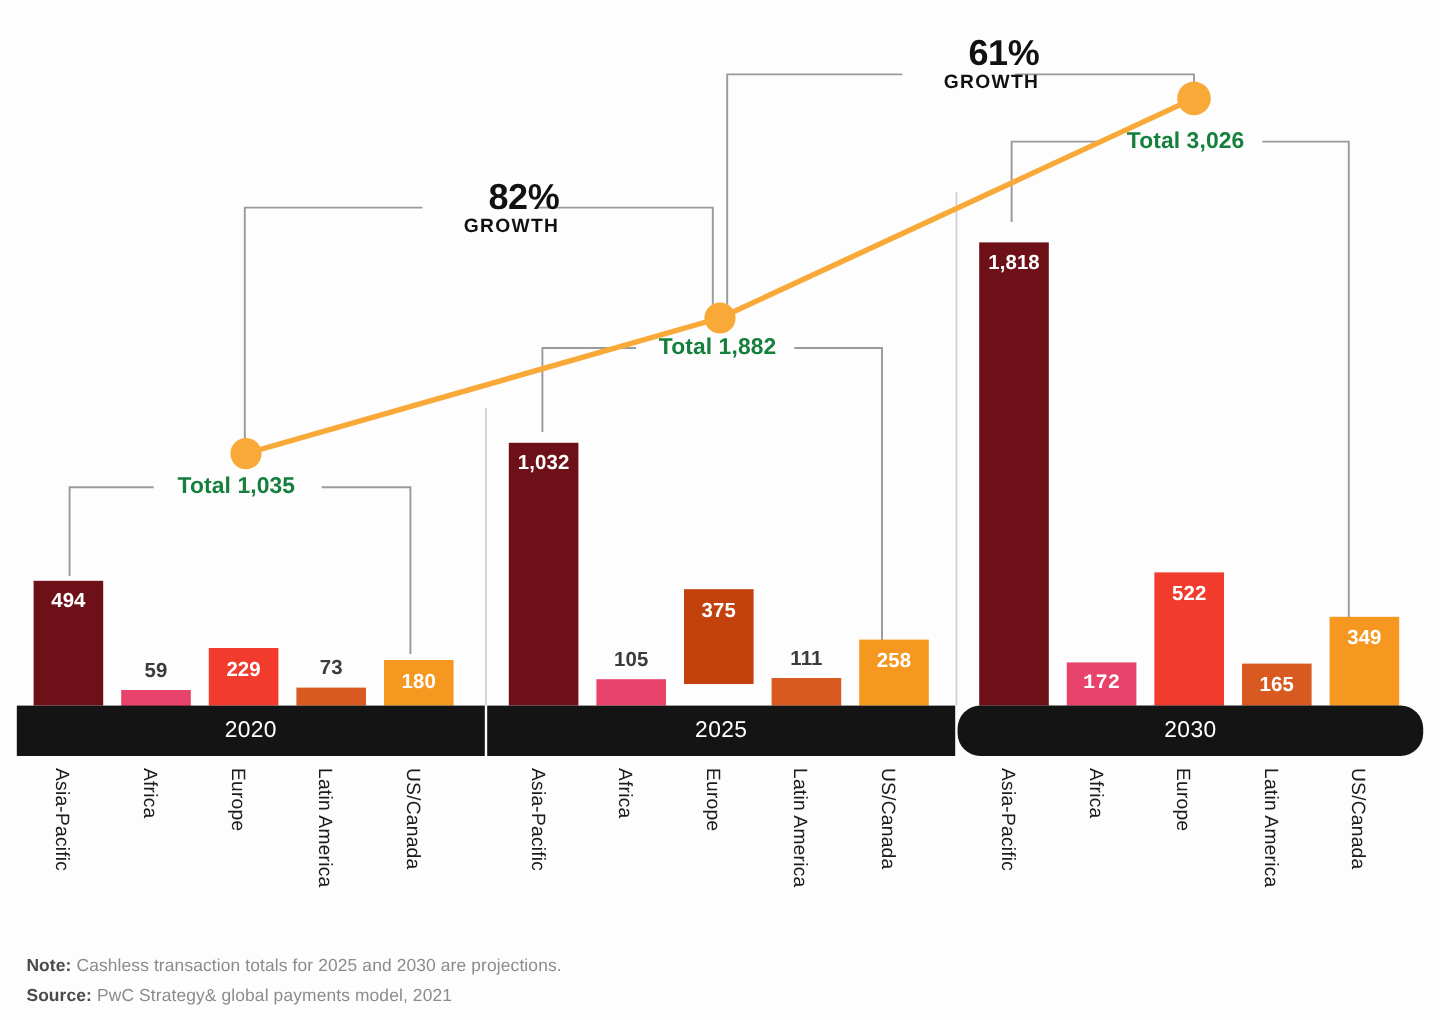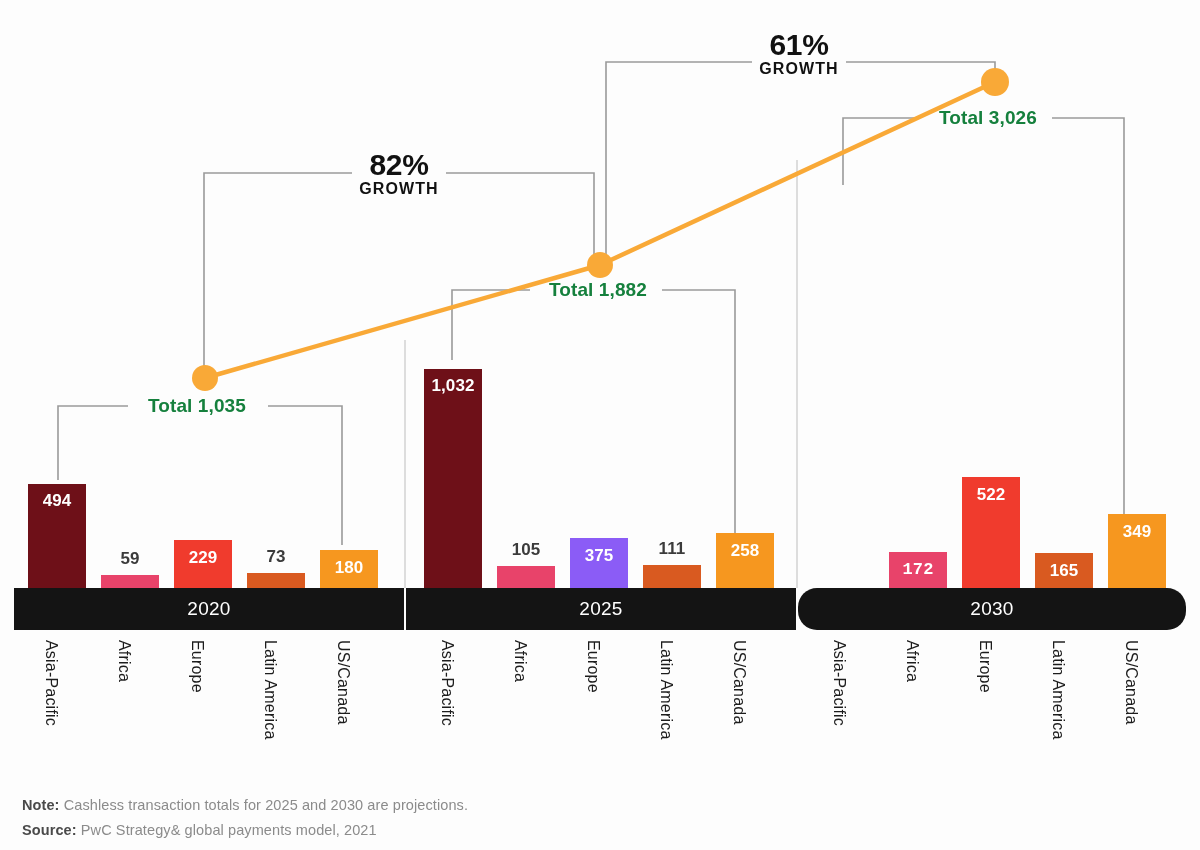--- a/index.html
+++ b/index.html
@@ -79,21 +79,21 @@
     color: #1c1c1c;
     transform-origin: left top;
     transform: rotate(90deg);
     white-space: nowrap;
     letter-spacing: .2px;
   }
 
   
   .growth-box {
     position: absolute;
-    text-align: center;
+    text-align: right;
     white-space: nowrap;
   }
   .growth-pct {
     font-size: 30px;
     font-weight: 700;
     color: #111111;
     line-height: 30px;
     letter-spacing: -.4px;
   }
   .growth-word {
@@ -202,30 +202,33 @@
   <div class="bar" style="left:320px; top:550px; width:58px; height:38px; background:#F6971F;padding-left:14px;">
     <div class="bar-value inside">180</div>
   </div>
 
   <div class="bar" style="left:424px; top:369px; width:58px; height:219px; background:#6E1018;">
     <div class="bar-value inside-dark">1,032</div>
   </div>
   <div class="bar" style="left:497px; top:566px; width:58px; height:22px; background:#E8436A;">
     <div class="bar-value outside">105</div>
   </div>
-  <div class="bar" style="left:570px; top:538px; width:58px; height:79px; background:#8b5cf6;">
+  <div class="bar" style="left:570px; top:491px; width:58px; height:79px; background:#c2410c;">
     <div class="bar-value inside">375</div>
   </div>
   <div class="bar" style="left:643px; top:565px; width:58px; height:23px; background:#D95A20;">
     <div class="bar-value outside">111</div>
   </div>
   <div class="bar" style="left:716px; top:533px; width:58px; height:55px; background:#F6971F;">
     <div class="bar-value inside">258</div>
   </div>
 
+  <div class="bar" style="left:816px; top:202px; width:58px; height:386px; background:#6E1018;">
+    <div class="bar-value inside-dark">1,818</div>
+  </div>
   <div class="bar" style="left:889px; top:552px; width:58px; height:36px; background:#E8436A;font-family:Liberation Mono, monospace;">
     <div class="bar-value inside">172</div>
   </div>
   <div class="bar" style="left:962px; top:477px; width:58px; height:111px; background:#F03B2D;">
     <div class="bar-value inside">522</div>
   </div>
   <div class="bar" style="left:1035px; top:553px; width:58px; height:35px; background:#D95A20;">
     <div class="bar-value inside">165</div>
   </div>
   <div class="bar" style="left:1108px; top:514px; width:58px; height:74px; background:#F6971F;">

